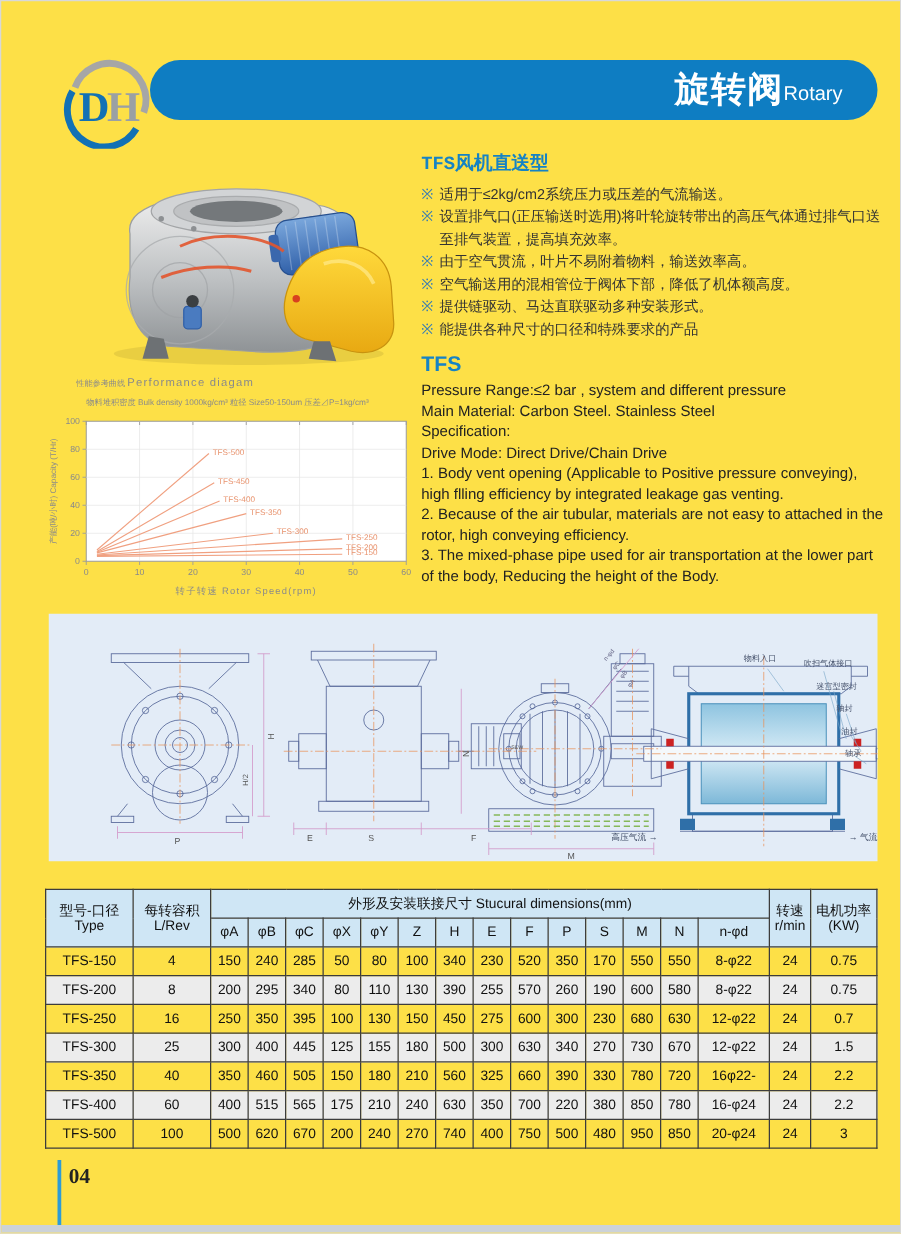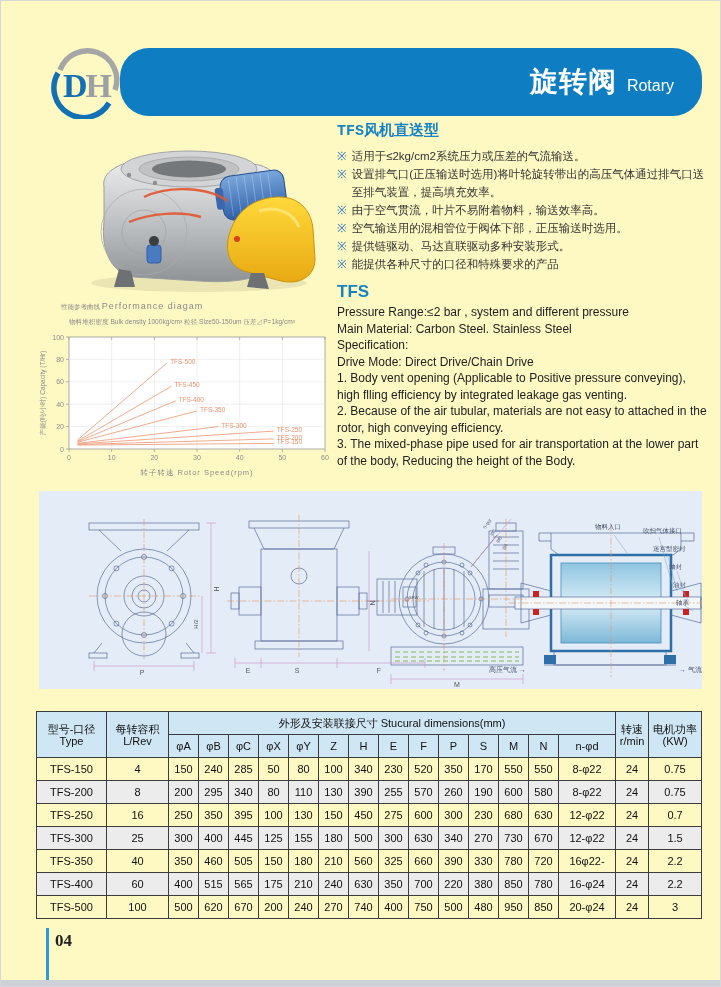--- a/index.html
+++ b/index.html
@@ -1,24 +1,24 @@
 <!DOCTYPE html>
 <html><head>
 <meta charset="utf-8">
 <style>
   html,body{margin:0;padding:0;background:#eef0f2;font-family:"Liberation Sans",sans-serif;}
-  .page{position:relative;width:721px;height:987px;margin:0 auto;background:#fef9c3;
+  .page{position:relative;width:721px;height:987px;margin:0 auto;background:#fde047;
         border:1px solid #d8d8d8;box-sizing:border-box;overflow:hidden;}
   .bottom-edge{position:absolute;left:0;bottom:0;width:100%;height:6px;background:#ccd2d8;}
 
   
   .logo{position:absolute;left:42px;top:44px;width:88px;height:74px;}
-  .banner{position:absolute;left:119px;top:47px;width:582px;height:68px;background:#0e7dc2;
+  .banner{position:absolute;left:119px;top:47px;width:582px;height:48px;background:#0e7dc2;
           border-radius:29px;display:flex;align-items:center;justify-content:flex-end;
-          padding-right:28px;box-sizing:border-box;gap:10px;}
+          padding-right:28px;box-sizing:border-box;}
   .banner .cn{color:#fff;font-size:28px;font-weight:bold;letter-spacing:1px;}
   .banner .en{color:#fff;font-size:16px;margin-top:8px;}
 
   
   .photo{position:absolute;left:58px;top:126px;width:275px;height:168px;}
 
   
   .intro{position:absolute;left:336px;top:120px;width:372px;}
   .intro h3{margin:0 0 7px 0;font-size:15px;color:#1583c5;font-family:Liberation Mono, monospace;}
   .bullets{margin:0;padding:0;list-style:none;font-size:11.5px;color:#333;line-height:18px;}
@@ -125,21 +125,21 @@
         <li>
           <span class="mk">※</span>
           <div>设置排气口(正压输送时选用)将叶轮旋转带出的高压气体通过排气口送至排气装置，提高填充效率。</div>
         </li>
         <li>
           <span class="mk">※</span>
           <div>由于空气贯流，叶片不易附着物料，输送效率高。</div>
         </li>
         <li>
           <span class="mk">※</span>
-          <div>空气输送用的混相管位于阀体下部，正压输送时选用。</div>
+          <div>空气输送用的混相管位于阀体下部，降低了机体额高度。</div>
         </li>
         <li>
           <span class="mk">※</span>
           <div>提供链驱动、马达直联驱动多种安装形式。</div>
         </li>
         <li>
           <span class="mk">※</span>
           <div>能提供各种尺寸的口径和特殊要求的产品</div>
         </li>
       </ul>

